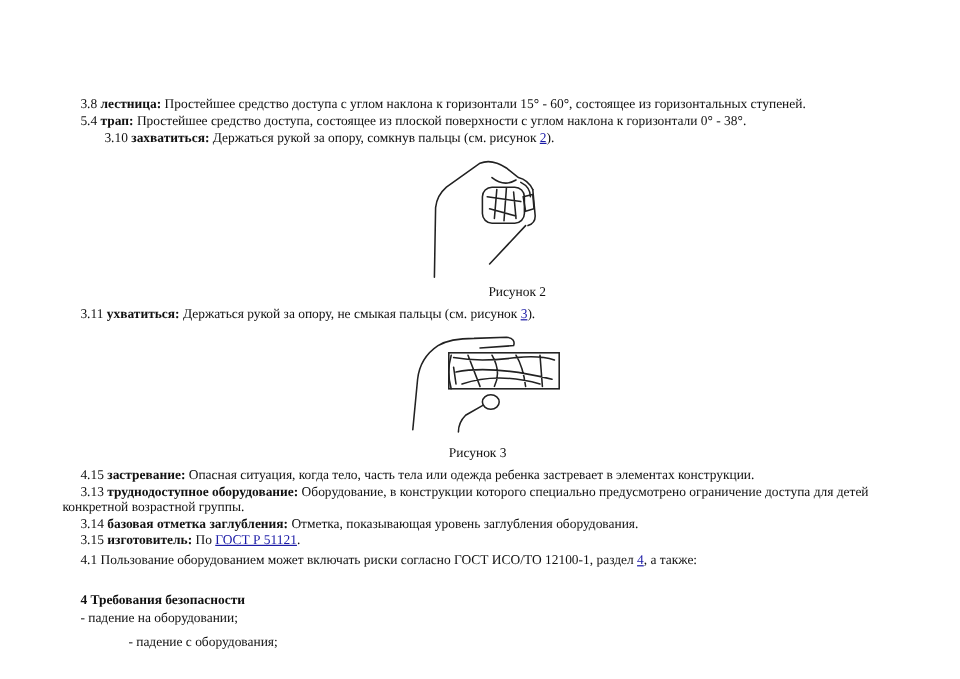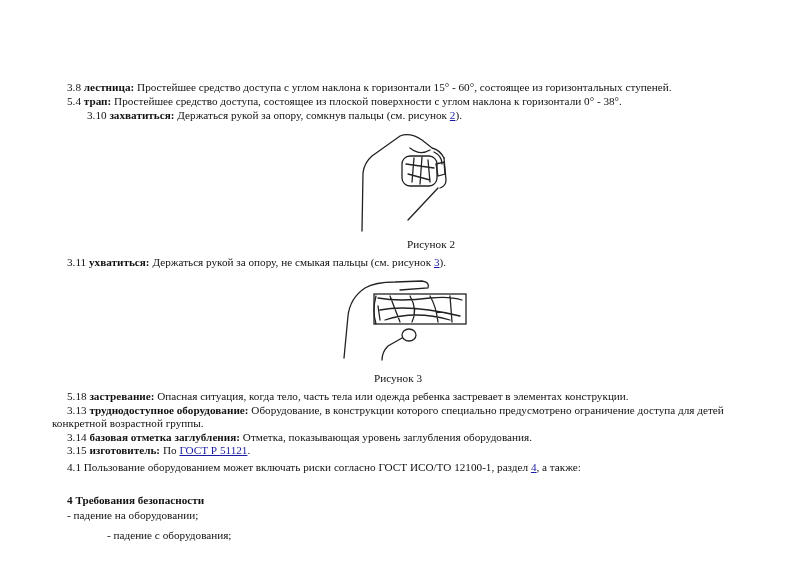--- a/index.html
+++ b/index.html
@@ -52,21 +52,21 @@
   <path d="M4 82 L8 40 Q10 22 25 12 Q35 6 55 6 L82 5 Q90 6 88 12 L60 14"></path>
   <rect x="34" y="18" width="92" height="30"></rect>
   <path d="M38 22 Q60 26 90 22 Q110 20 122 24 M40 34 Q70 28 120 40 M45 44 Q75 34 110 44 M50 20 L60 46 M70 20 Q78 34 72 46 M90 20 Q96 30 98 46 M110 20 L112 46 M38 30 L40 44"></path>
   <path d="M36 20 Q32 34 36 48"></path>
   <ellipse cx="69" cy="59" rx="7" ry="6"></ellipse>
   <path d="M62 62 L48 70 Q42 76 42 84"></path>
 </svg>
 <div class="caption" style="left:374px; top:372px;">Рисунок 3</div>
 
 <div class="line" style="left:67px; top:390px;">
-  <span>5.18</span>
+  <span>4.15</span>
   <span class="b">застревание:</span><span> Опасная ситуация, когда тело, часть тела или одежда ребенка застревает в элементах конструкции.</span>
 </div>
 
 <div class="line" style="left:67px; top:404px;">
   <span>3.13</span>
   <span class="b">труднодоступное оборудование:</span><span> Оборудование, в конструкции которого специально предусмотрено ограничение доступа для детей</span>
 </div>
 <div class="line" style="left:52px; top:417px;">конкретной возрастной группы.</div>
 
 <div class="line" style="left:67px; top:431px;text-align:center;">

